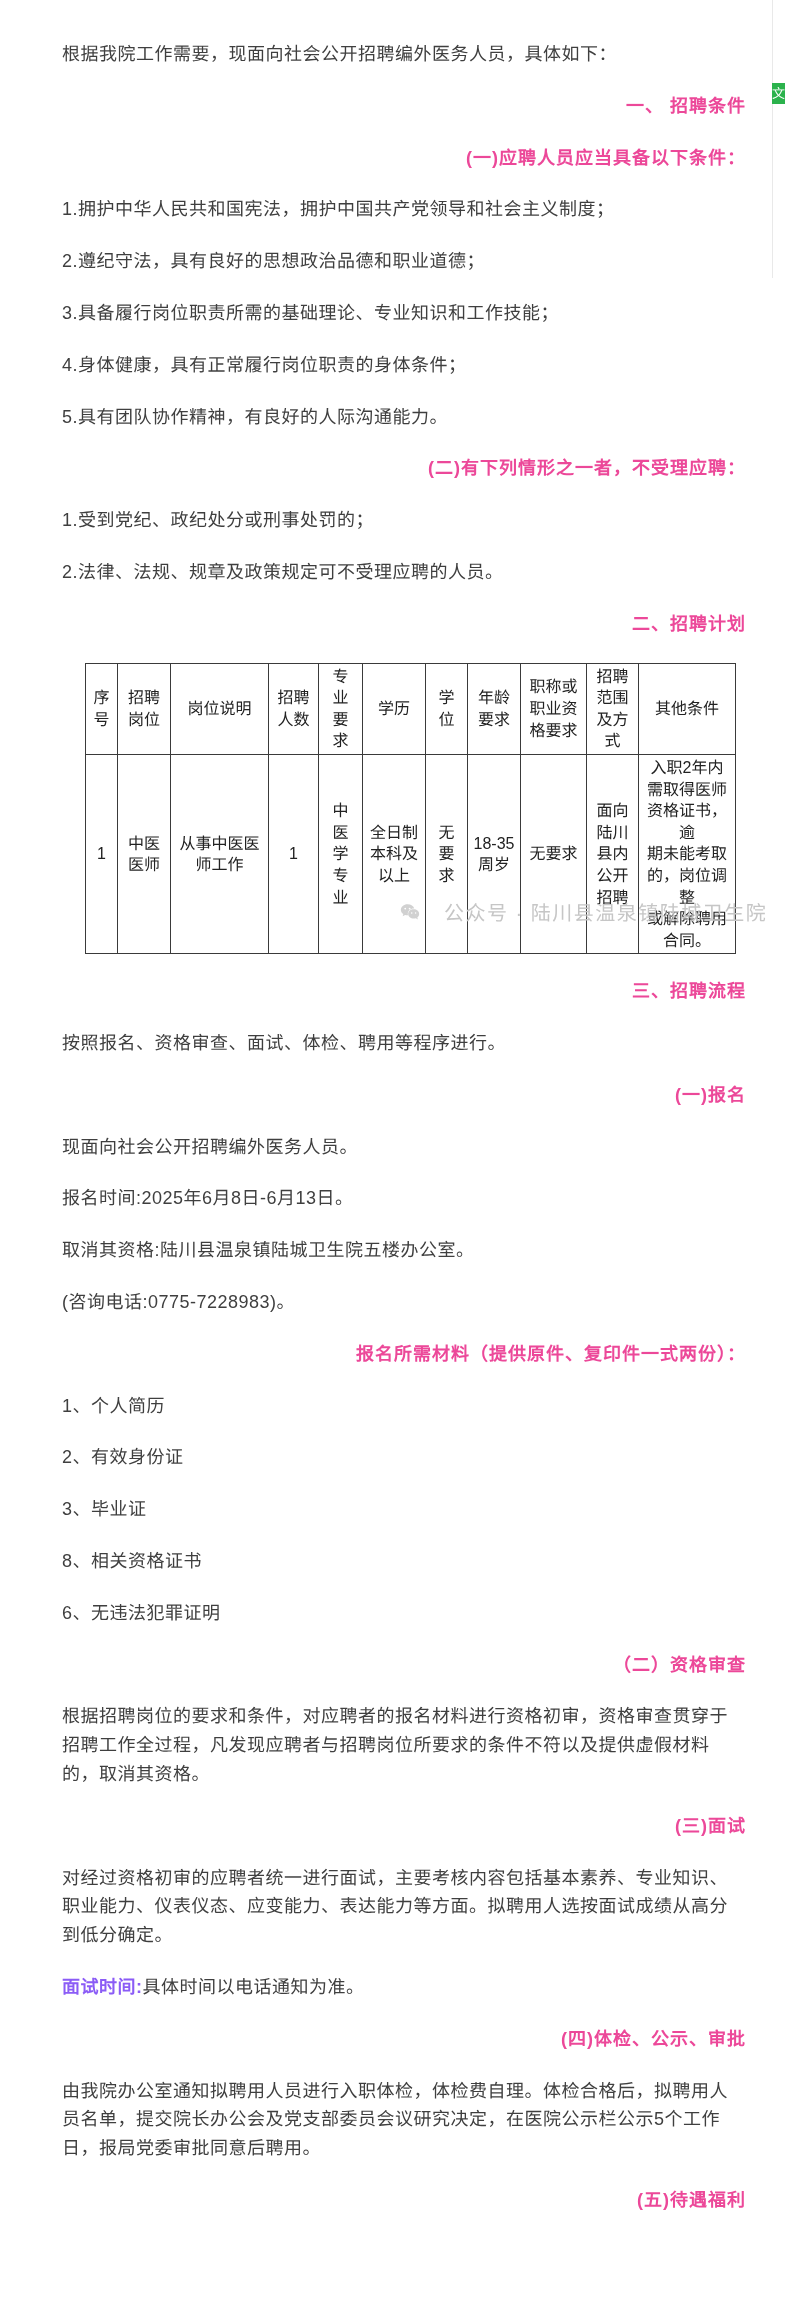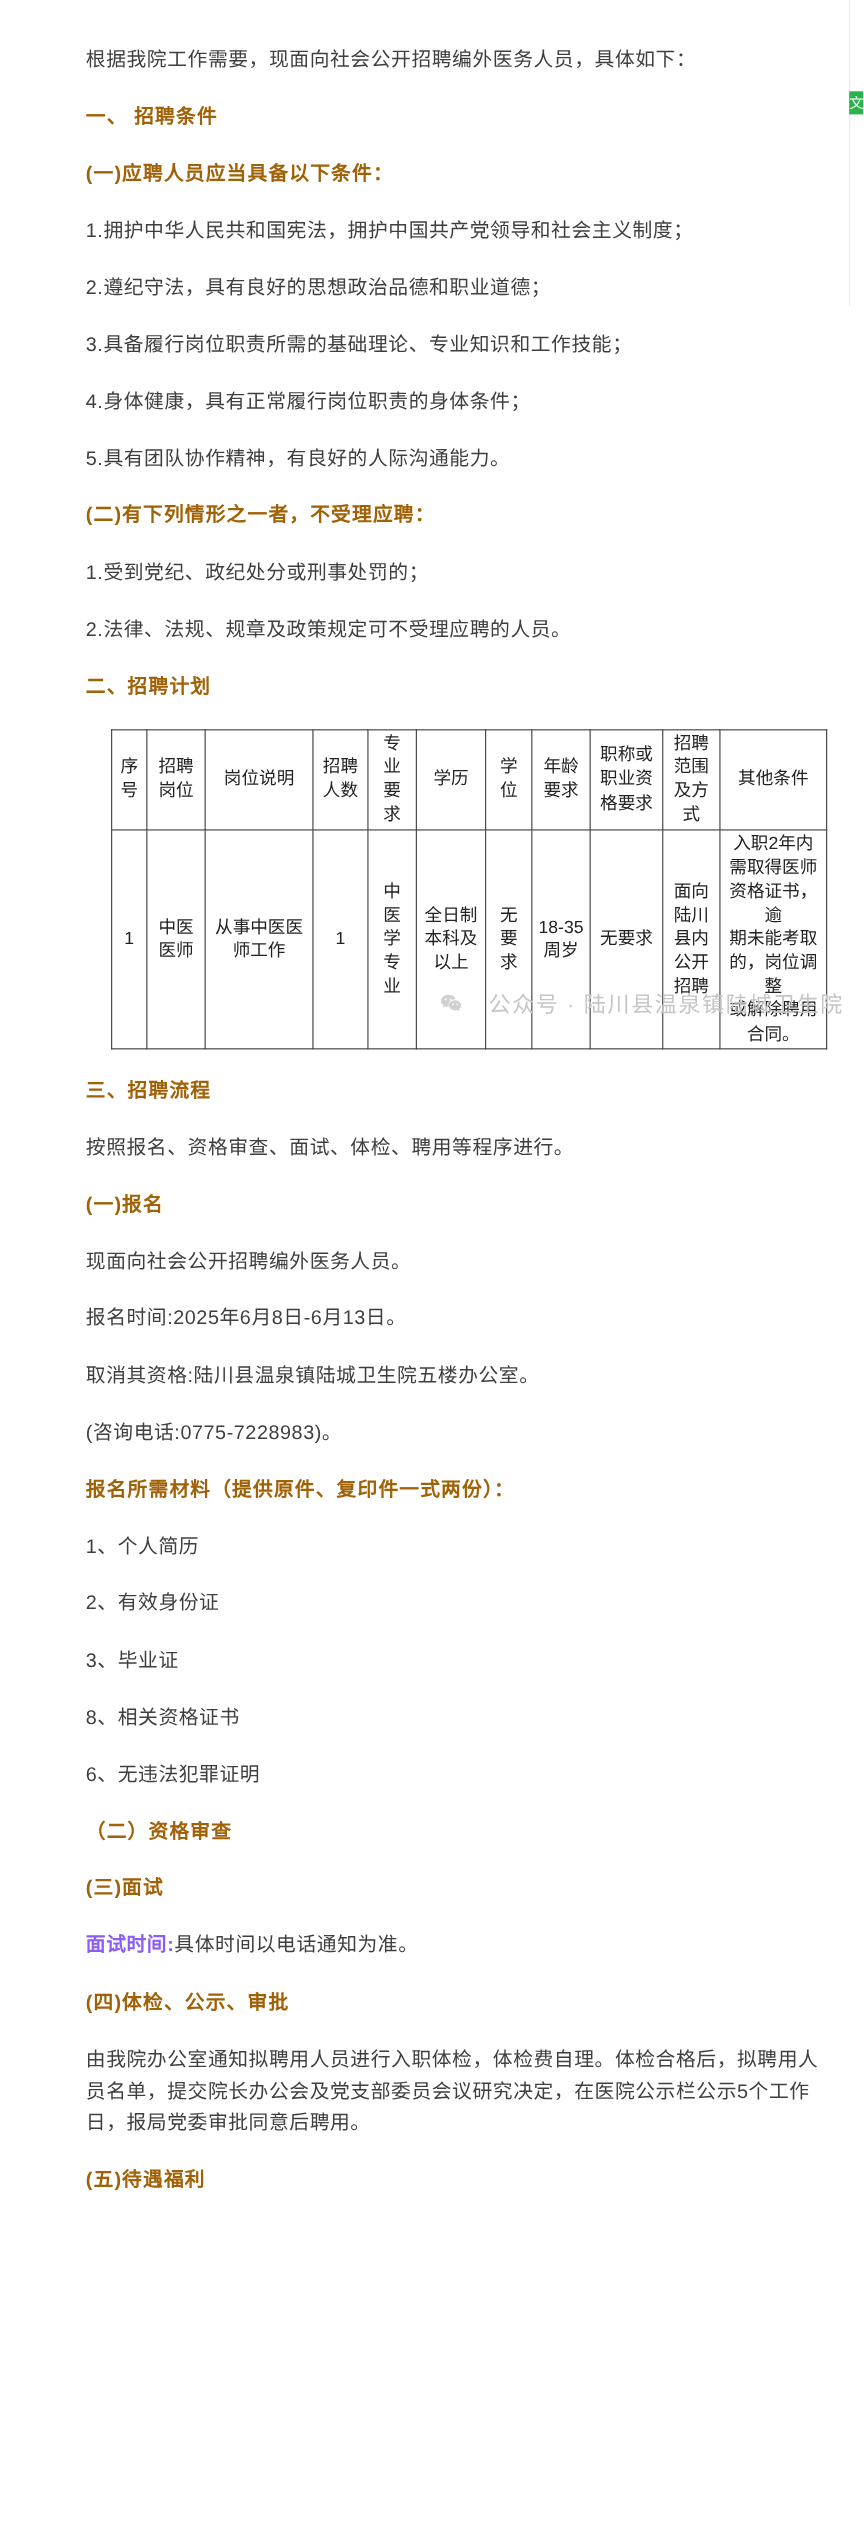--- a/index.html
+++ b/index.html
@@ -19,36 +19,37 @@
   
   .float-btn{
     position:absolute;top:83px;right:0;
     width:13px;height:21px;
     background:#2bb24c;color:#ffffff;
     font-size:13px;line-height:21px;
     overflow:hidden;white-space:nowrap;
     text-align:left;cursor:pointer;
   }
   .content{
-    padding:0 39px 0 78px;
+    padding:0 39px 0 62px;
     color:#3f3f3f;
     margin-top:40px;
   }
   .content p{
     font-size:18px;
     line-height:1.6;
     margin:23px 0;
     letter-spacing:0.5px;
     word-break:break-all;
   }
   .content p:first-child{margin-top:9px;}
   .content p.h{
     font-weight:700;
-    color:#a16207;
+    color:#ec4899;
     letter-spacing:1px;
+    text-align:right;
   }
   .content .lb{font-weight:700;color:#8b5cf6;}
   
   table.plan{
     border-collapse:collapse;
     table-layout:fixed;
     width:650px;
     margin:24px 0 20px 23px;
   }
   table.plan th,
@@ -186,21 +187,23 @@
       <p class="p">报名时间:2025年6月8日-6月13日。</p>
       <p class="p">取消其资格:陆川县温泉镇陆城卫生院五楼办公室。</p>
       <p class="p">(咨询电话:0775-7228983)。</p>
       <p class="h">报名所需材料（提供原件、复印件一式两份）：</p>
       <p class="p">1、个人简历</p>
       <p class="p">2、有效身份证</p>
       <p class="p">3、毕业证</p>
       <p class="p">8、相关资格证书</p>
       <p class="p">6、无违法犯罪证明</p>
       <p class="h">（二）资格审查</p>
+      <p class="p">根据招聘岗位的要求和条件，对应聘者的报名材料进行资格初审，资格审查贯穿于招聘工作全过程，凡发现应聘者与招聘岗位所要求的条件不符以及提供虚假材料的，取消其资格。</p>
       <p class="h">(三)面试</p>
+      <p class="p">对经过资格初审的应聘者统一进行面试，主要考核内容包括基本素养、专业知识、职业能力、仪表仪态、应变能力、表达能力等方面。拟聘用人选按面试成绩从高分到低分确定。</p>
       <p class="p"><span class="lb">面试时间:</span><span>具体时间以电话通知为准。</span></p>
       <p class="h">(四)体检、公示、审批</p>
       <p class="p">由我院办公室通知拟聘用人员进行入职体检，体检费自理。体检合格后，拟聘用人员名单，提交院长办公会及党支部委员会议研究决定，在医院公示栏公示5个工作日，报局党委审批同意后聘用。</p>
       <p class="h">(五)待遇福利</p>
     </div>
 
   <div class="watermark">
     <span class="wm-logo">
       <svg viewBox="0 0 24 24" width="22" height="22" aria-hidden="true">
         <path fill="#c9c9c9" d="M9.3 3.5C5.3 3.5 2 6.2 2 9.6c0 1.9 1 3.6 2.7 4.7l-.7 2.3 2.6-1.4c.9.3 1.8.4 2.7.4h.6c-.2-.6-.3-1.2-.3-1.8 0-3.1 2.9-5.7 6.5-5.7h.5c-.6-2.6-3.4-4.6-7.3-4.6z"></path>

